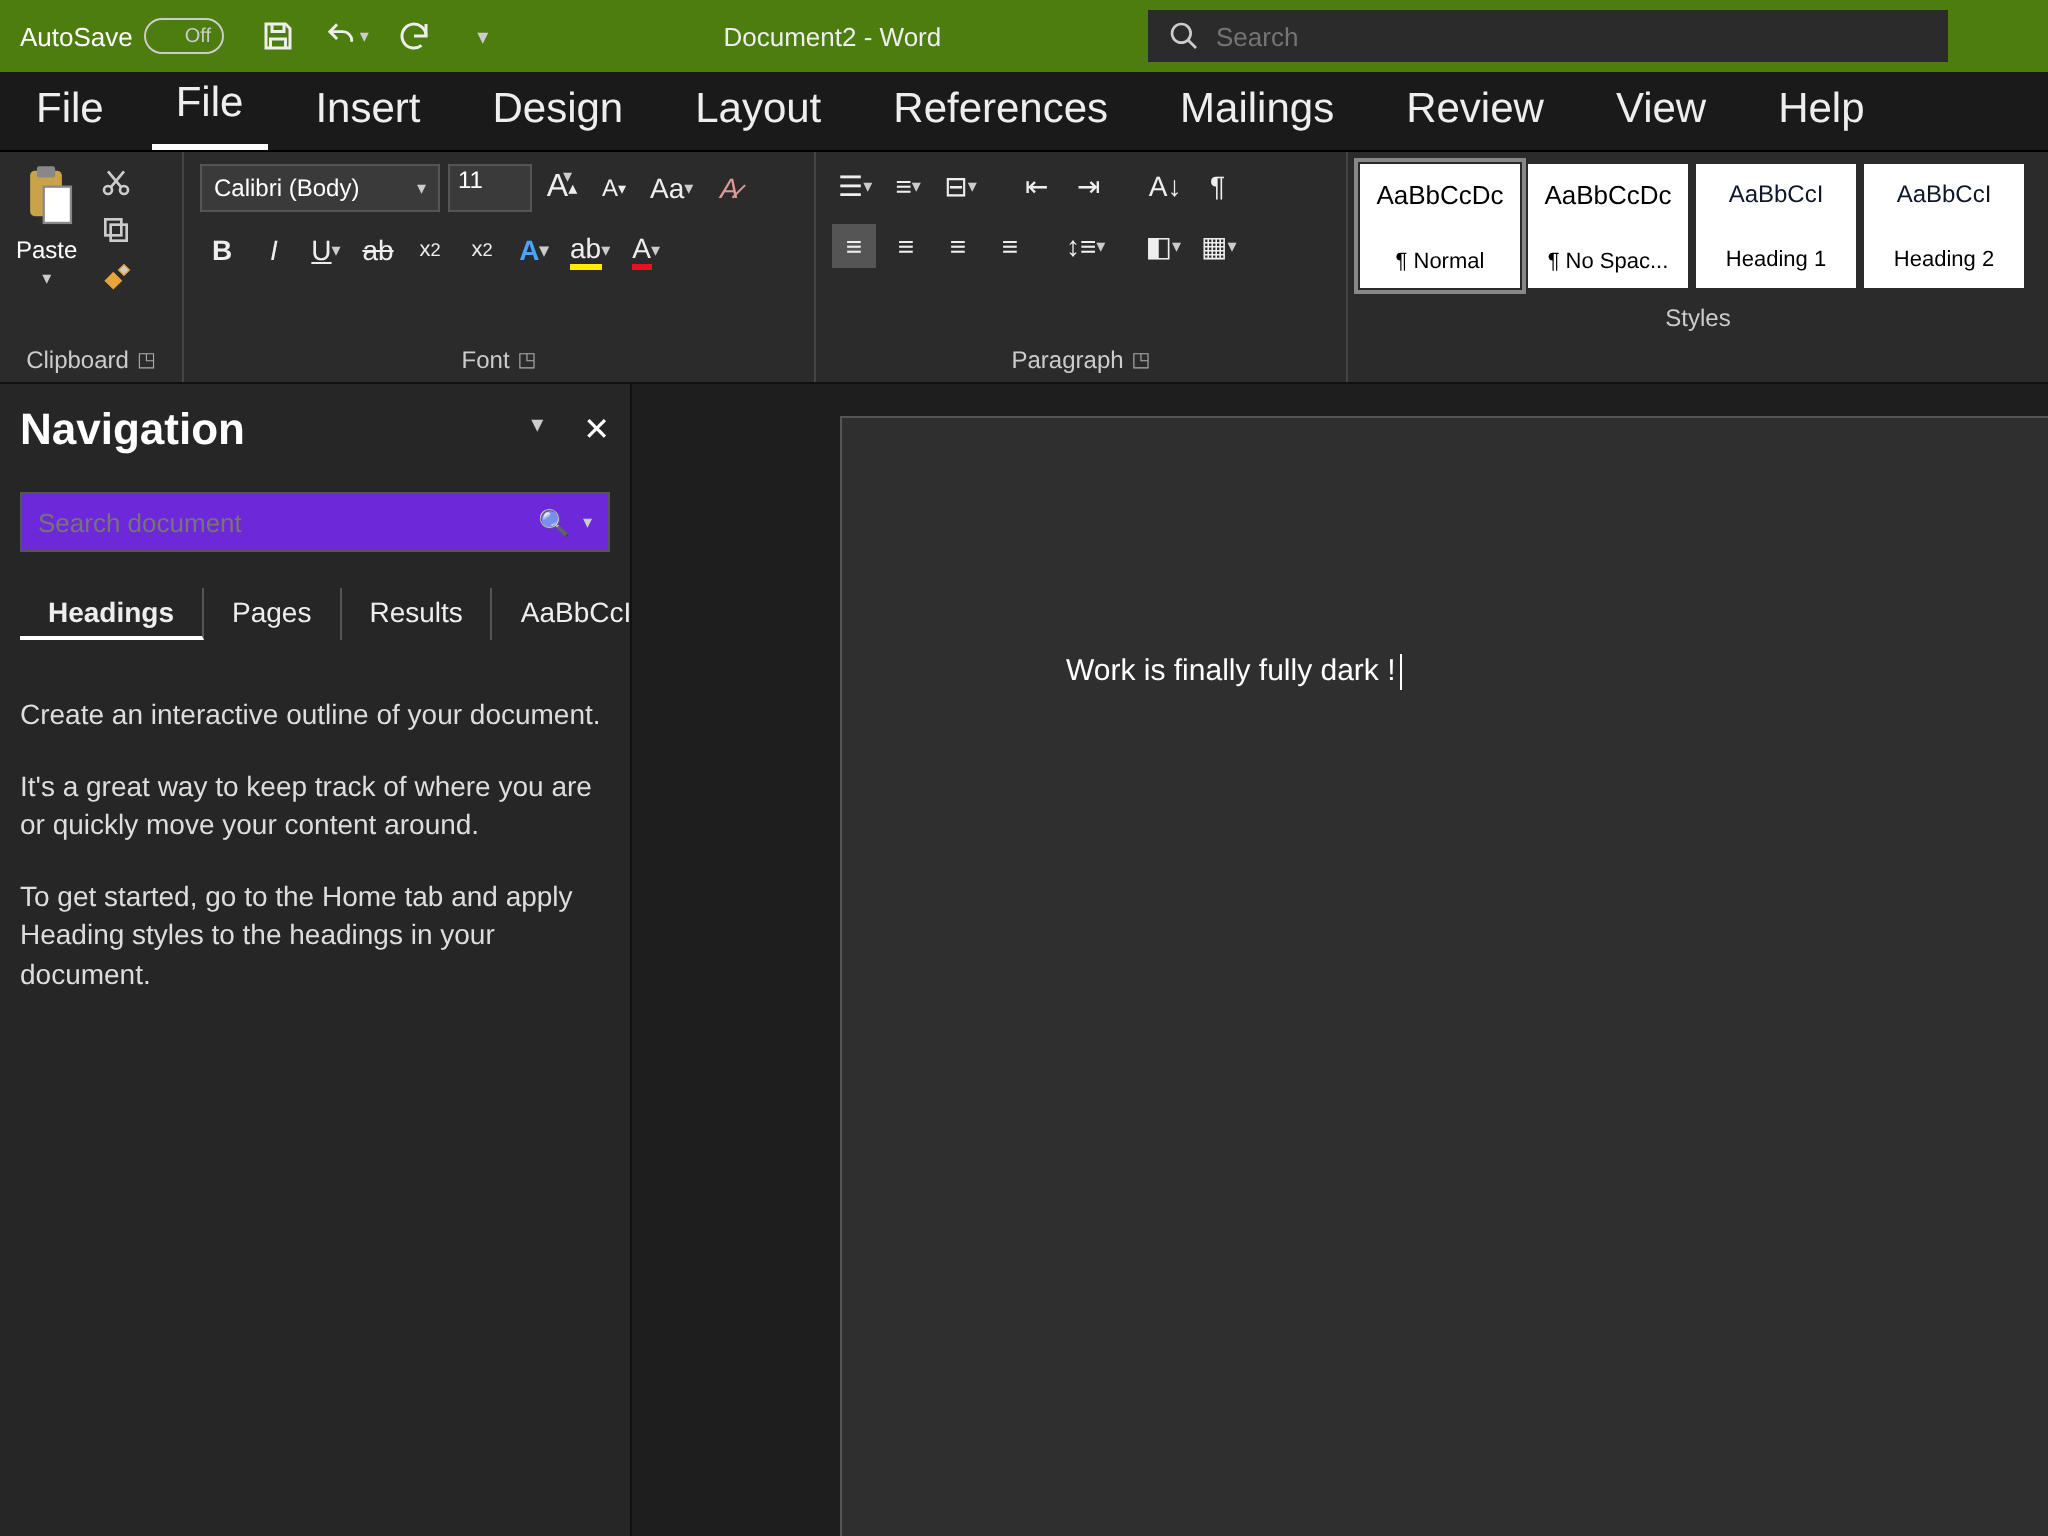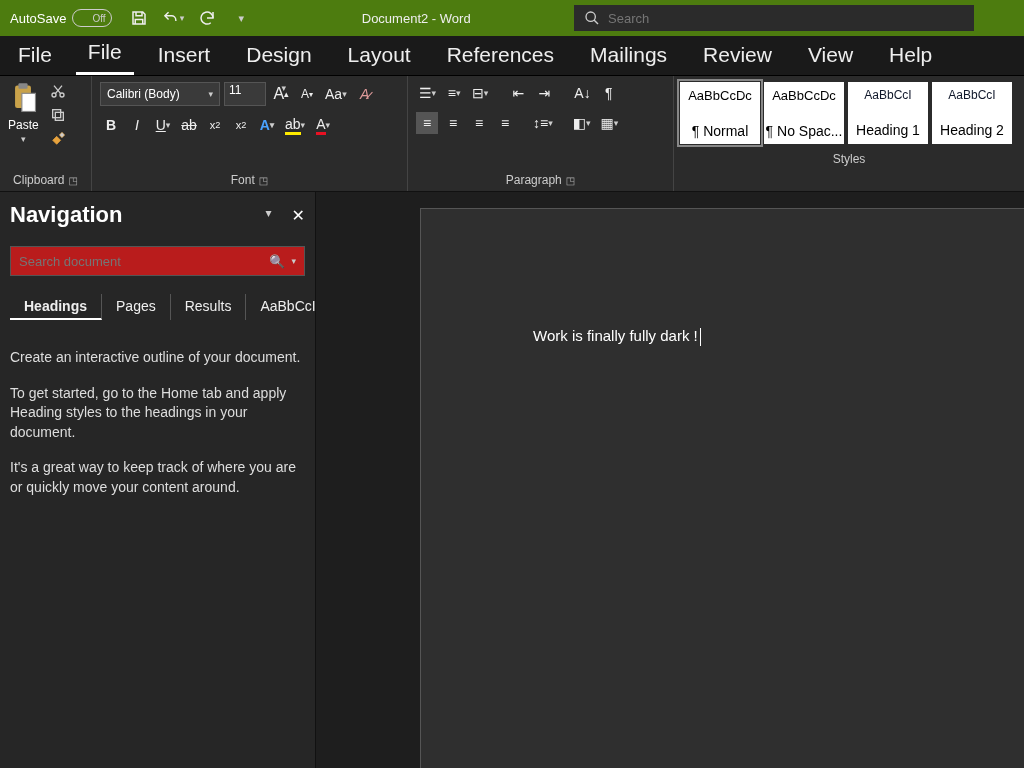--- a/index.html
+++ b/index.html
@@ -40,28 +40,28 @@
   .ico-btn { min-width: 22px; height: 22px; display: flex; align-items: center; justify-content: center; cursor: pointer; font-size: 14px; color: #eee; padding: 0 3px; }
   .ico-btn.sup { font-size: 11px; }
   .para-row { display: flex; gap: 4px; }
 
   
   .styles-body { display: flex; gap: 4px; padding: 6px; }
   .style-item { width: 80px; height: 62px; background: #fff; color: #000; display: flex; flex-direction: column; align-items: center; justify-content: center; font-size: 11px; cursor: pointer; }
   .style-item.selected { outline: 2px solid #888; outline-offset: 1px; }
   .style-item .sample { font-size: 13px; }
   .style-item .sample.blue { color: #0f172a; font-size: 12px; }
-  .style-item .nm { margin-top: 20px; font-size: 14px; }
+  .style-item .nm { margin-top: 20px; font-size: 11px; }
 
   
   .nav-pane { position: absolute; top: 192px; left: 0; width: 316px; bottom: 0; background: #262626; padding: 10px 10px 0 10px; border-right: 1px solid #111; }
   .nav-title-row { display: flex; align-items: center; justify-content: space-between; }
   .nav-title { font-size: 22px; font-weight: 700; color: #fff; }
   .nav-ctl { display: flex; gap: 20px; }
-  .nav-search { margin-top: 18px; height: 30px; background: #b91c1c; border: 1px solid #555; display: flex; align-items: center; padding: 0 8px; gap: 6px; }
+  .nav-search { margin-top: 18px; height: 30px; background: #6d28d9; border: 1px solid #555; display: flex; align-items: center; padding: 0 8px; gap: 6px; }
   .nav-search input { flex: 1; background: transparent; border: none; outline: none; color: #eee; font-size: 13px; }
   .nav-tabs { margin-top: 18px; display: flex; gap: 0; }
   .nav-tab { padding: 4px 14px; font-size: 14px; color: #eee; cursor: pointer; border-right: 1px solid #555; }
   .nav-tab:last-child { border-right: none; position: relative; }
   .nav-tab.active { border-bottom: 2px solid #fff; font-weight: 600; }
   .nav-scroll { width: 12px; height: 20px; background: #555; display: flex; align-items: center; justify-content: center; font-size: 10px; }
   .nav-help { margin-top: 28px; font-size: 14px; color: #ddd; line-height: 1.4; }
   .nav-help p { margin-bottom: 16px; }
 
   
@@ -290,22 +290,22 @@
   </div>
   <div class="nav-tabs">
     <span class="nav-tab active">Headings</span>
     <span class="nav-tab">Pages</span>
     <span class="nav-tab">Results</span>
     <span class="nav-tab">AaBbCcI</span>
     <span class="nav-scroll">›</span>
   </div>
   <div class="nav-help">
     <p>Create an interactive outline of your document.</p>
+    <p>It's a great way to keep track of where you are or quickly move your content around.</p>
     <p>To get started, go to the Home tab and apply Heading styles to the headings in your document.</p>
-    <p>It's a great way to keep track of where you are or quickly move your content around.</p>
   </div>
 </div>
 
 <div class="canvas-wrap">
   <div class="page">
     <span class="doc-text">
       <span>Work is finally fully dark !</span><span class="cursor"></span>
     </span>
   </div>
 </div>

